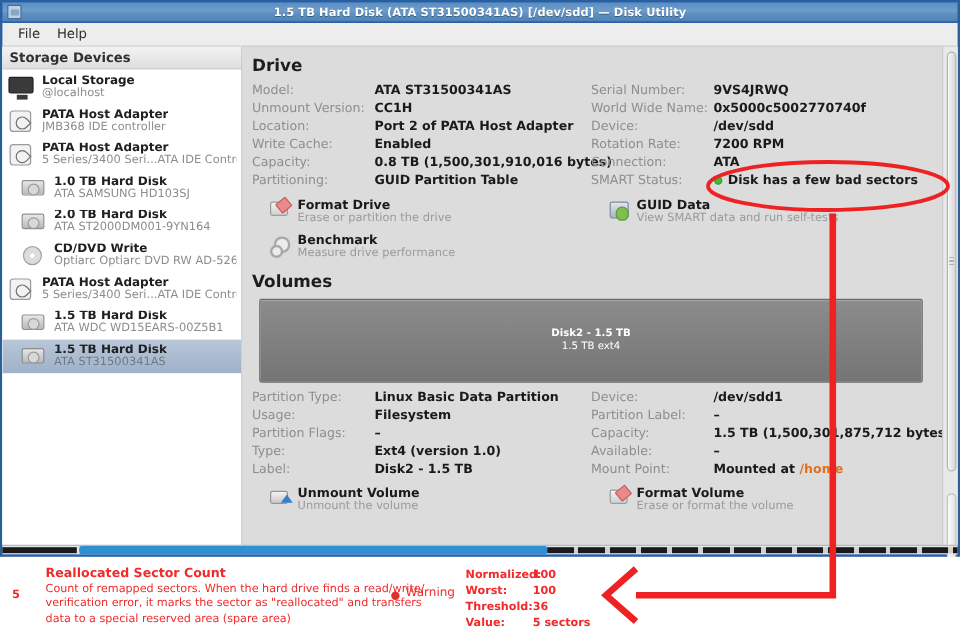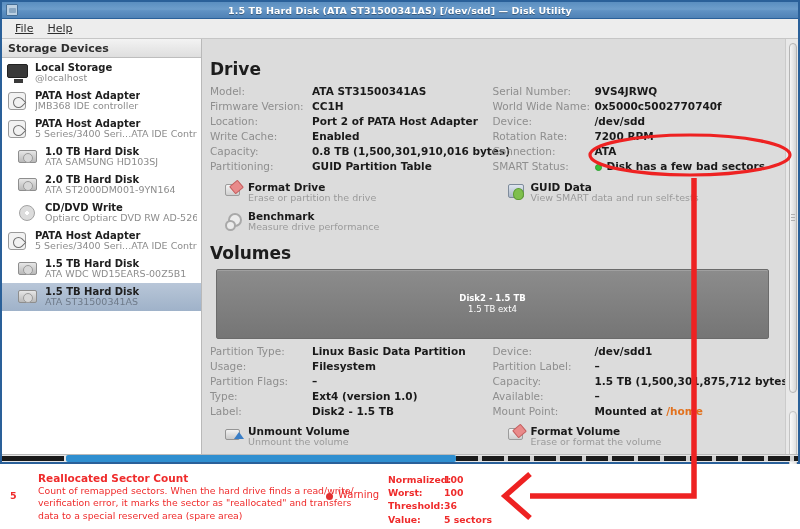--- a/index.html
+++ b/index.html
@@ -68,21 +68,20 @@
     border-bottom: 1px solid #c6c6c6;
     display: flex; align-items: center;
     padding-left: 6px;
     flex: 0 0 auto;
   }
   .menubar .mi {
     font-size: 11px;
     color: #2e2e2e;
     padding: 1px 7px;
     cursor: default;
-    text-decoration: underline;
   }
 
   
   .body {
     flex: 1 1 auto;
     display: flex;
     min-height: 0;
     background: #e3e3e3;
   }
 
@@ -189,24 +188,24 @@
     background: #dcdcdc;
   }
   .main {
     flex: 1 1 auto;
     min-width: 0;
     padding: 6px 10px 0 8px;
     overflow: hidden;
     position: relative;
   }
   .section-title {
-    font-size: 17px;
+    font-size: 14px;
     font-weight: bold;
     color: #1d1d1d;
-    margin: 14px 0 6px 0;
+    margin: 2px 0 6px 0;
   }
   .grid2 {
     display: flex;
     gap: 0;
   }
   .col { width: 50%; }
   .kv { display: flex; align-items: baseline; margin-bottom: 1px; height: 14px; }
   .kv .k {
     width: 102px; flex: 0 0 102px;
     font-size: 10.5px; color: #8e8e8e;
@@ -511,21 +510,21 @@
 
           <div class="section-title">Drive</div>
 
           <div class="grid2">
             <div class="col">
               <div class="kv">
                   <div class="k">Model:</div>
                   <div class="v">ATA ST31500341AS</div>
                 </div>
               <div class="kv">
-                  <div class="k">Firmware Version:</div>
+                  <div class="k">Unmount Version:</div>
                   <div class="v">CC1H</div>
                 </div>
               <div class="kv">
                   <div class="k">Location:</div>
                   <div class="v">Port 2 of PATA Host Adapter</div>
                 </div>
               <div class="kv">
                   <div class="k">Write Cache:</div>
                   <div class="v">Enabled</div>
                 </div>

